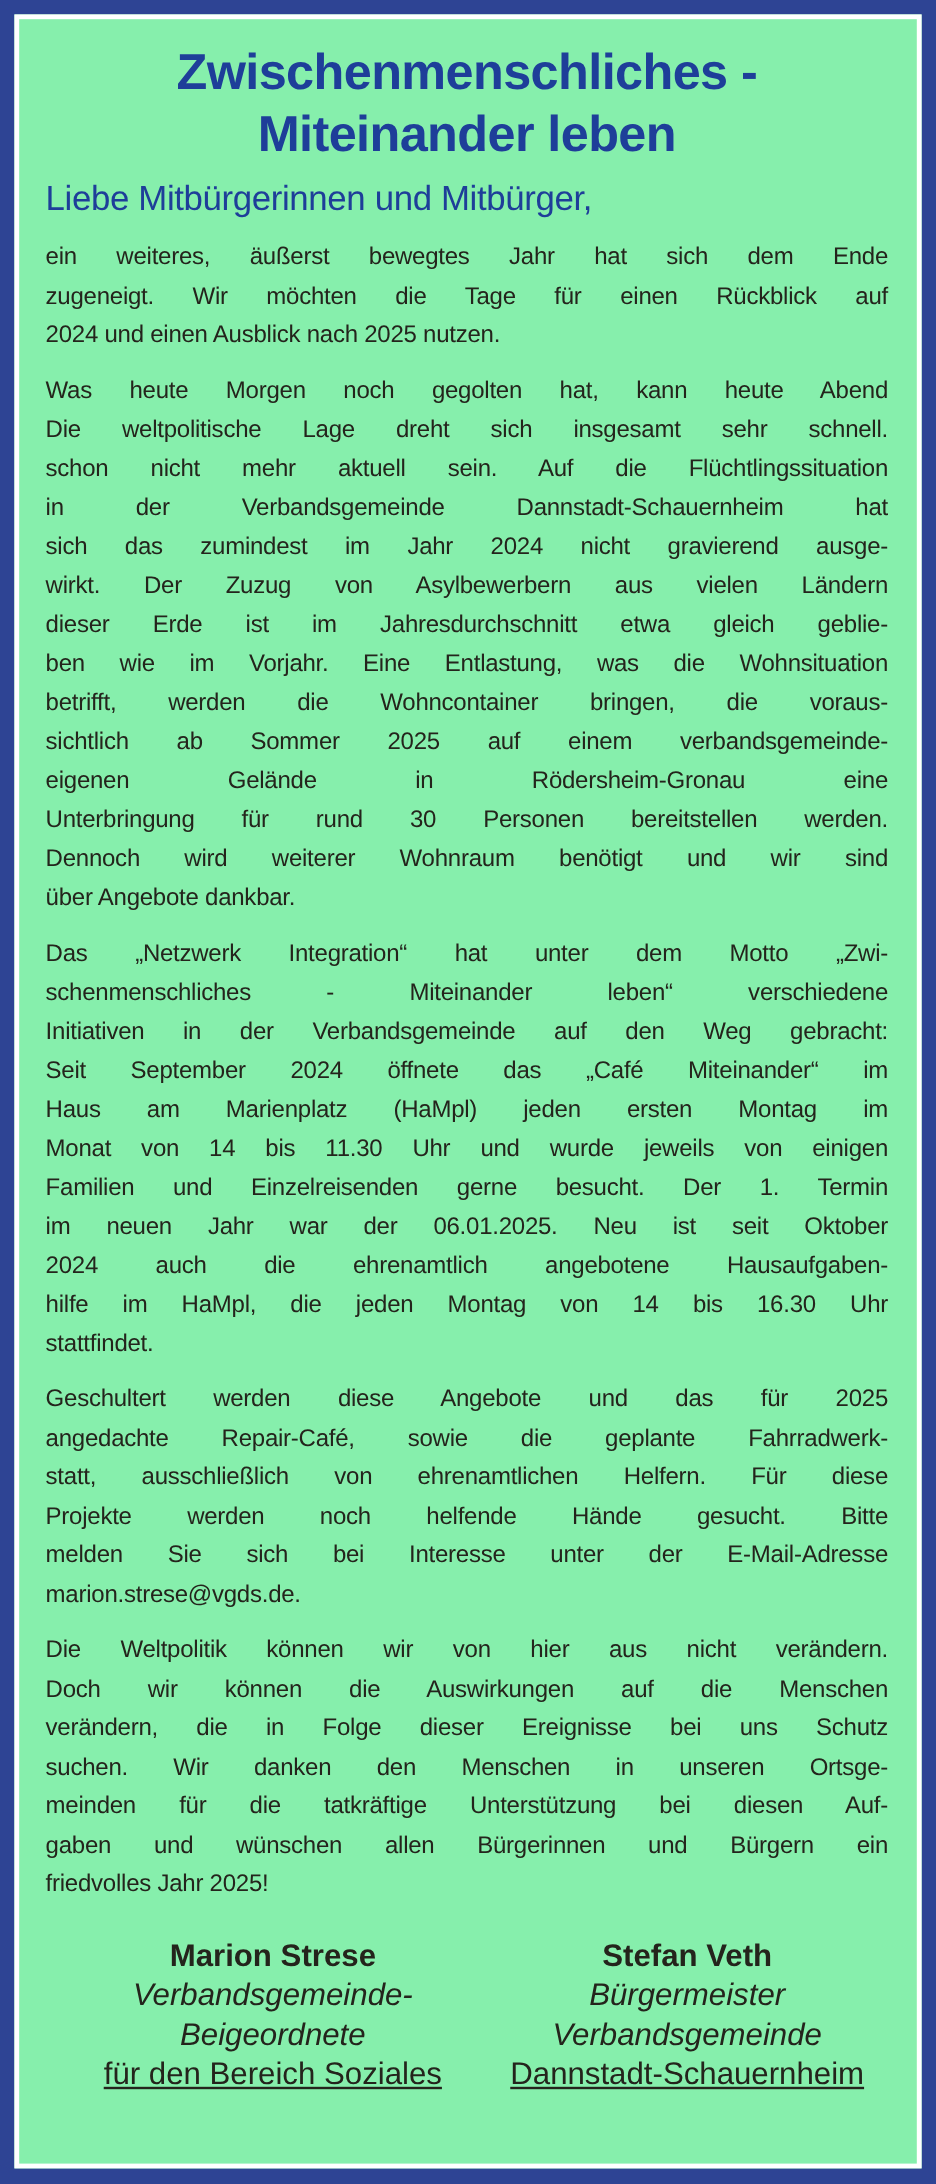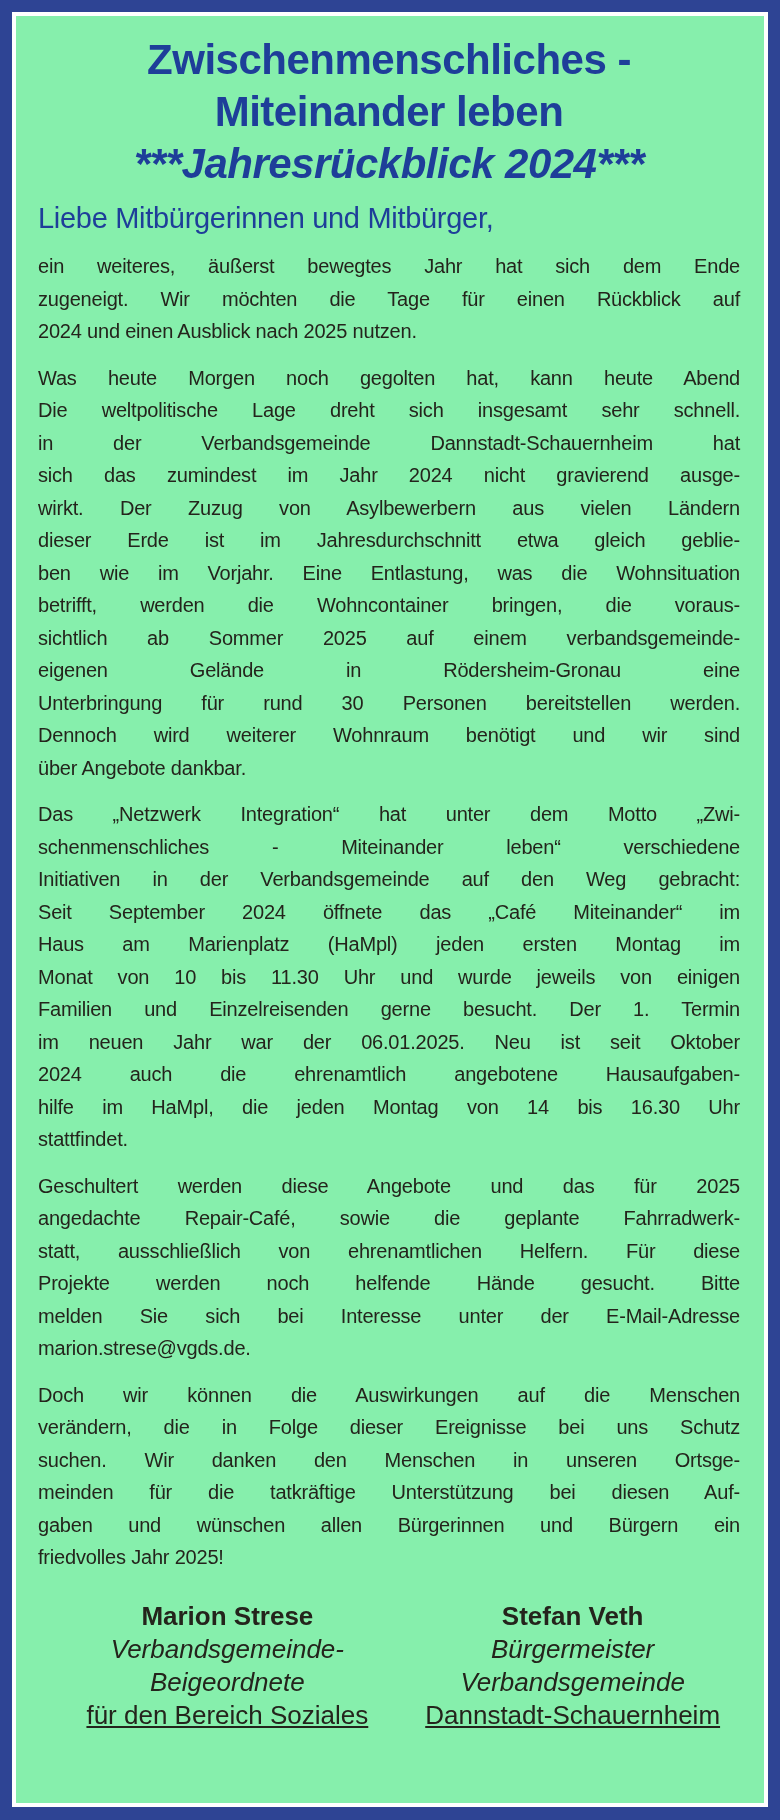--- a/index.html
+++ b/index.html
@@ -69,68 +69,69 @@
 </style>
 </head>
 <body>
 
 <div class="frame">
   <div class="sheet">
 
     <div class="masthead">
       <div class="title-line">Zwischenmenschliches -</div>
       <div class="title-line">Miteinander leben</div>
-      <div class="subtitle">***Jahresrückblick 2024***</div>
     </div>
 
     <div class="salutation">Liebe Mitbürgerinnen und Mitbürger,</div>
 
     <div class="body-copy">
         <div class="para">
           <div class="line">ein weiteres, äußerst bewegtes Jahr hat sich dem Ende</div>
           <div class="line">zugeneigt. Wir möchten die Tage für einen Rückblick auf</div>
           <div class="line last">2024 und einen Ausblick nach 2025 nutzen.</div>
         </div>
         <div class="para">
           <div class="line">Was heute Morgen noch gegolten hat, kann heute Abend</div>
           <div class="line">Die weltpolitische Lage dreht sich insgesamt sehr schnell.</div>
+          <div class="line">schon nicht mehr aktuell sein. Auf die Flüchtlingssituation</div>
           <div class="line">in der Verbandsgemeinde Dannstadt-Schauernheim hat</div>
           <div class="line">sich das zumindest im Jahr 2024 nicht gravierend ausge-</div>
           <div class="line">wirkt. Der Zuzug von Asylbewerbern aus vielen Ländern</div>
           <div class="line">dieser Erde ist im Jahresdurchschnitt etwa gleich geblie-</div>
           <div class="line">ben wie im Vorjahr. Eine Entlastung, was die Wohnsituation</div>
           <div class="line">betrifft, werden die Wohncontainer bringen, die voraus-</div>
           <div class="line">sichtlich ab Sommer 2025 auf einem verbandsgemeinde-</div>
           <div class="line">eigenen Gelände in Rödersheim-Gronau eine</div>
           <div class="line">Unterbringung für rund 30 Personen bereitstellen werden.</div>
           <div class="line">Dennoch wird weiterer Wohnraum benötigt und wir sind</div>
           <div class="line last">über Angebote dankbar.</div>
         </div>
         <div class="para">
           <div class="line">Das „Netzwerk Integration“ hat unter dem Motto „Zwi-</div>
           <div class="line">schenmenschliches - Miteinander leben“ verschiedene</div>
           <div class="line">Initiativen in der Verbandsgemeinde auf den Weg gebracht:</div>
           <div class="line">Seit September 2024 öffnete das „Café Miteinander“ im</div>
           <div class="line">Haus am Marienplatz (HaMpl) jeden ersten Montag im</div>
-          <div class="line">Monat von 10 bis 11.30 Uhr und wurde jeweils von einigen</div>
+          <div class="line">Monat von 14 bis 11.30 Uhr und wurde jeweils von einigen</div>
           <div class="line">Familien und Einzelreisenden gerne besucht. Der 1. Termin</div>
           <div class="line">im neuen Jahr war der 06.01.2025. Neu ist seit Oktober</div>
           <div class="line">2024 auch die ehrenamtlich angebotene Hausaufgaben-</div>
           <div class="line">hilfe im HaMpl, die jeden Montag von 14 bis 16.30 Uhr</div>
           <div class="line last">stattfindet.</div>
         </div>
         <div class="para">
           <div class="line">Geschultert werden diese Angebote und das für 2025</div>
           <div class="line">angedachte Repair-Café, sowie die geplante Fahrradwerk-</div>
           <div class="line">statt, ausschließlich von ehrenamtlichen Helfern. Für diese</div>
           <div class="line">Projekte werden noch helfende Hände gesucht. Bitte</div>
           <div class="line">melden Sie sich bei Interesse unter der E-Mail-Adresse</div>
           <div class="line last">marion.strese@vgds.de.</div>
         </div>
         <div class="para">
+          <div class="line">Die Weltpolitik können wir von hier aus nicht verändern.</div>
           <div class="line">Doch wir können die Auswirkungen auf die Menschen</div>
           <div class="line">verändern, die in Folge dieser Ereignisse bei uns Schutz</div>
           <div class="line">suchen. Wir danken den Menschen in unseren Ortsge-</div>
           <div class="line">meinden für die tatkräftige Unterstützung bei diesen Auf-</div>
           <div class="line">gaben und wünschen allen Bürgerinnen und Bürgern ein</div>
           <div class="line last">friedvolles Jahr 2025!</div>
         </div>
       </div>
 
     <div class="signatures">

